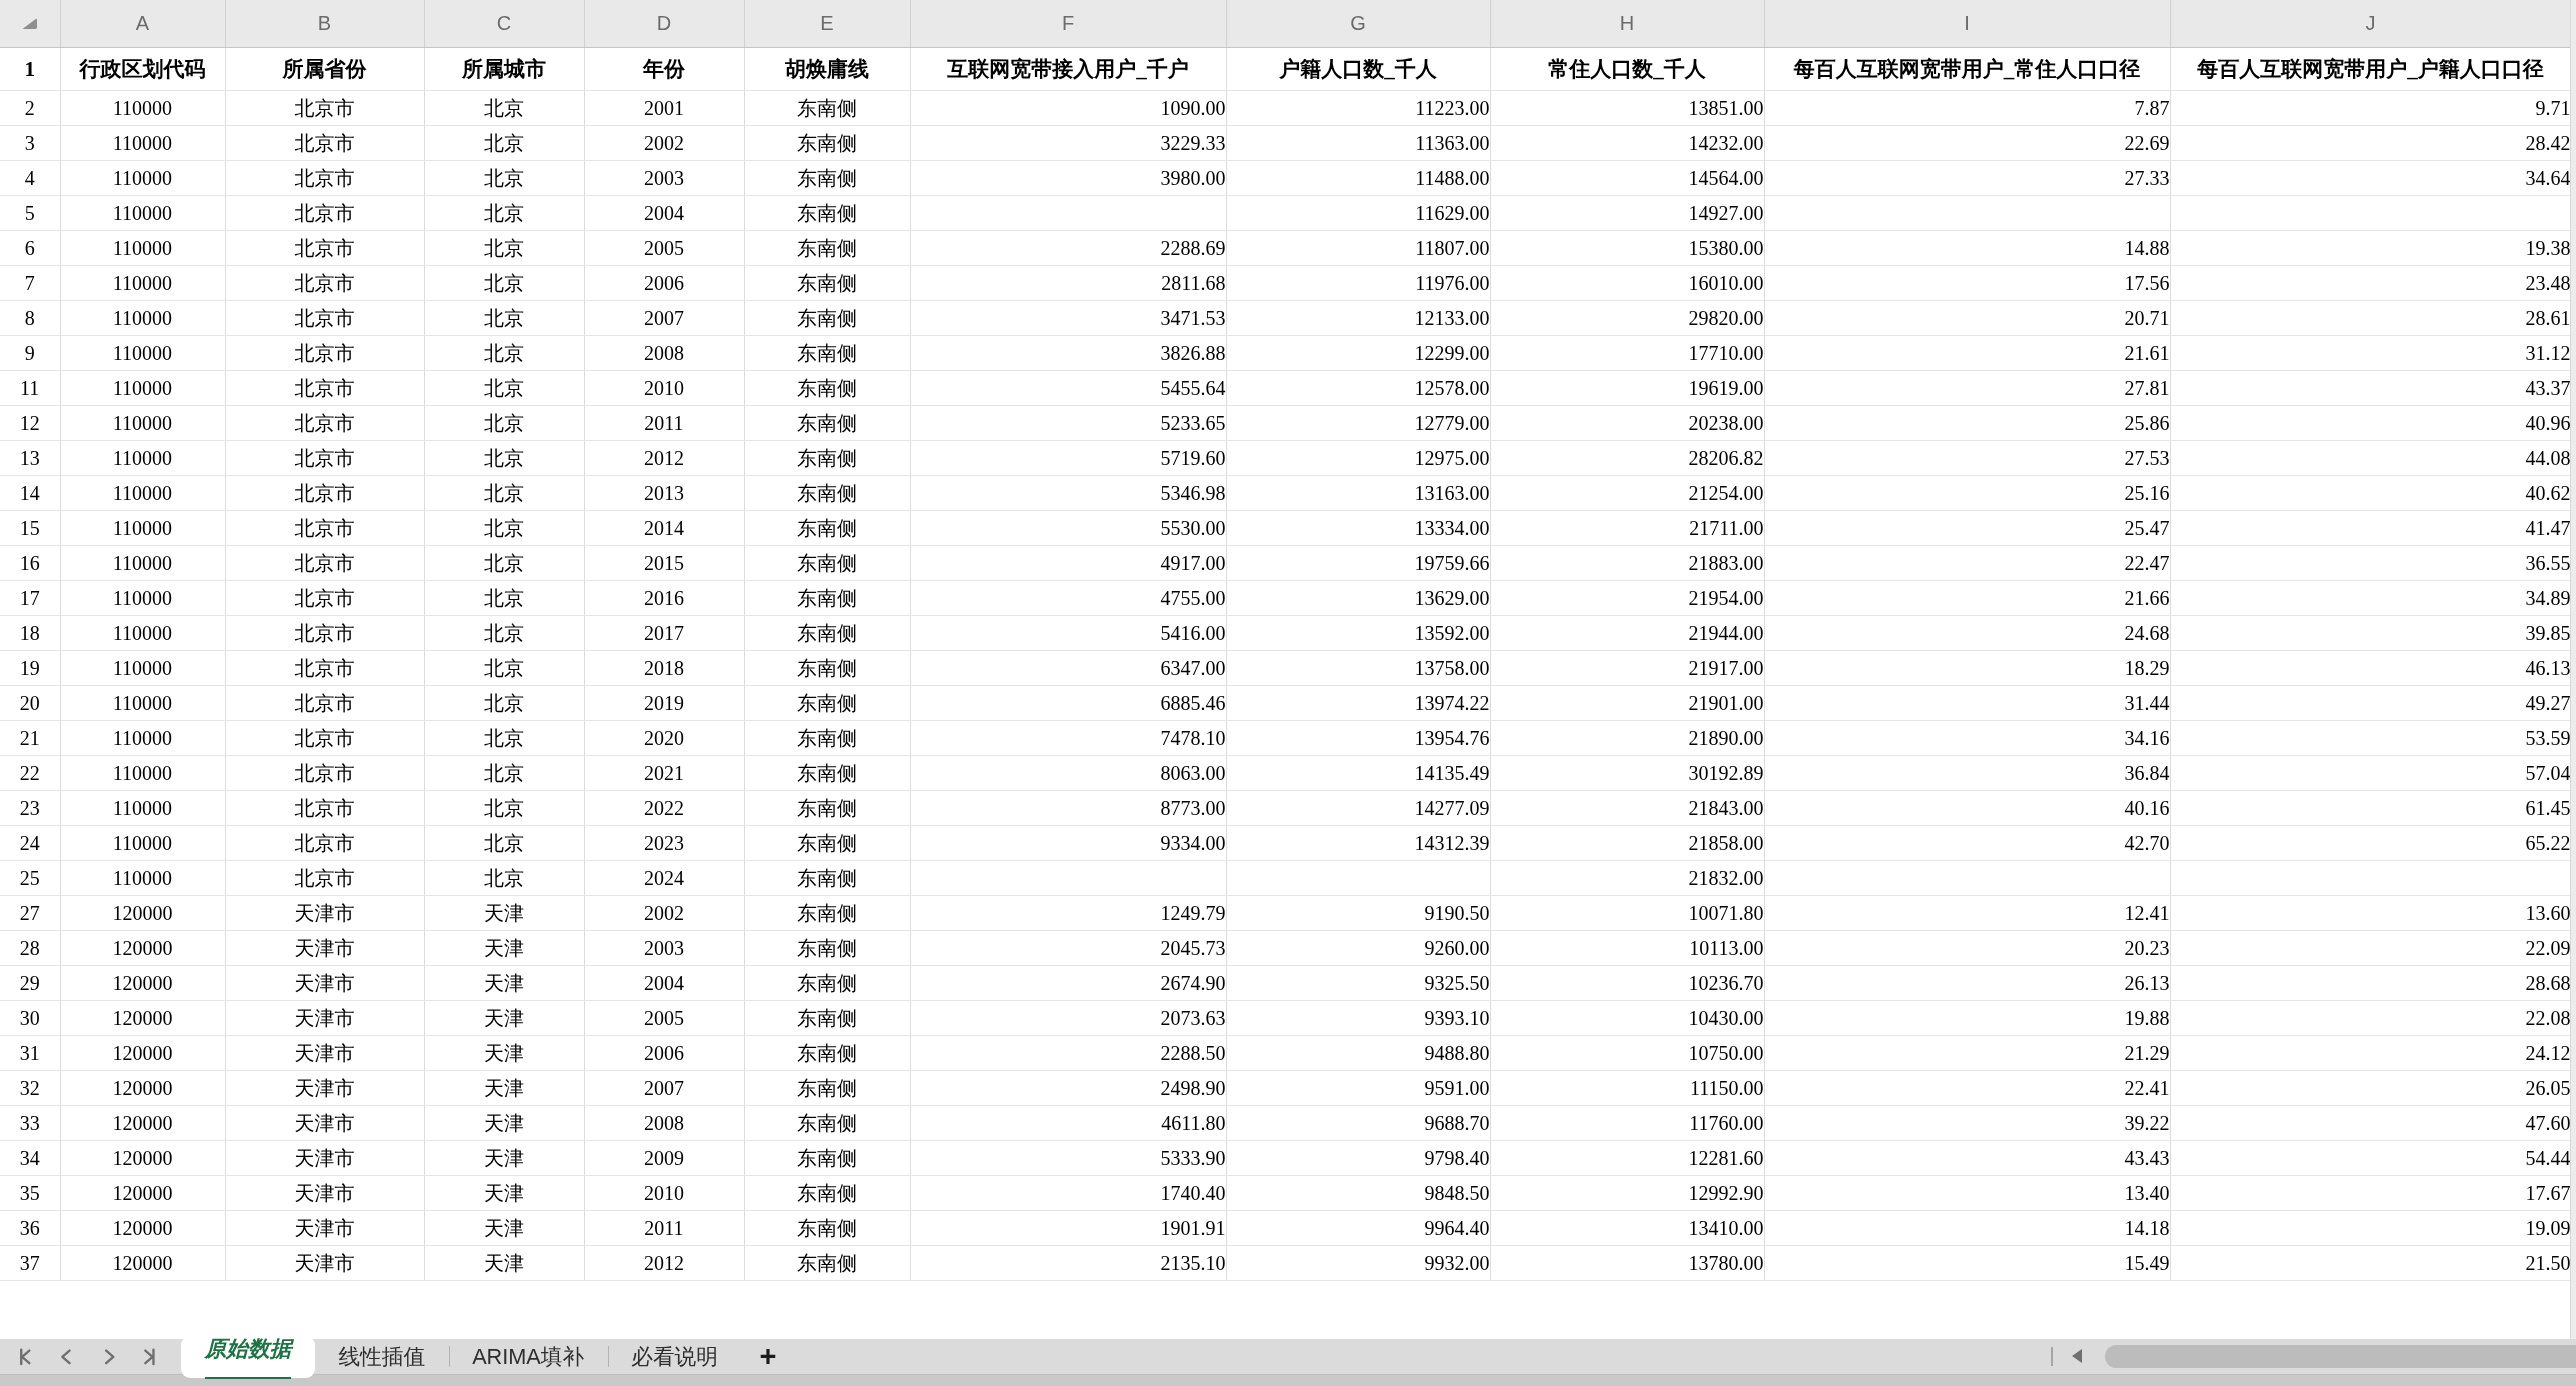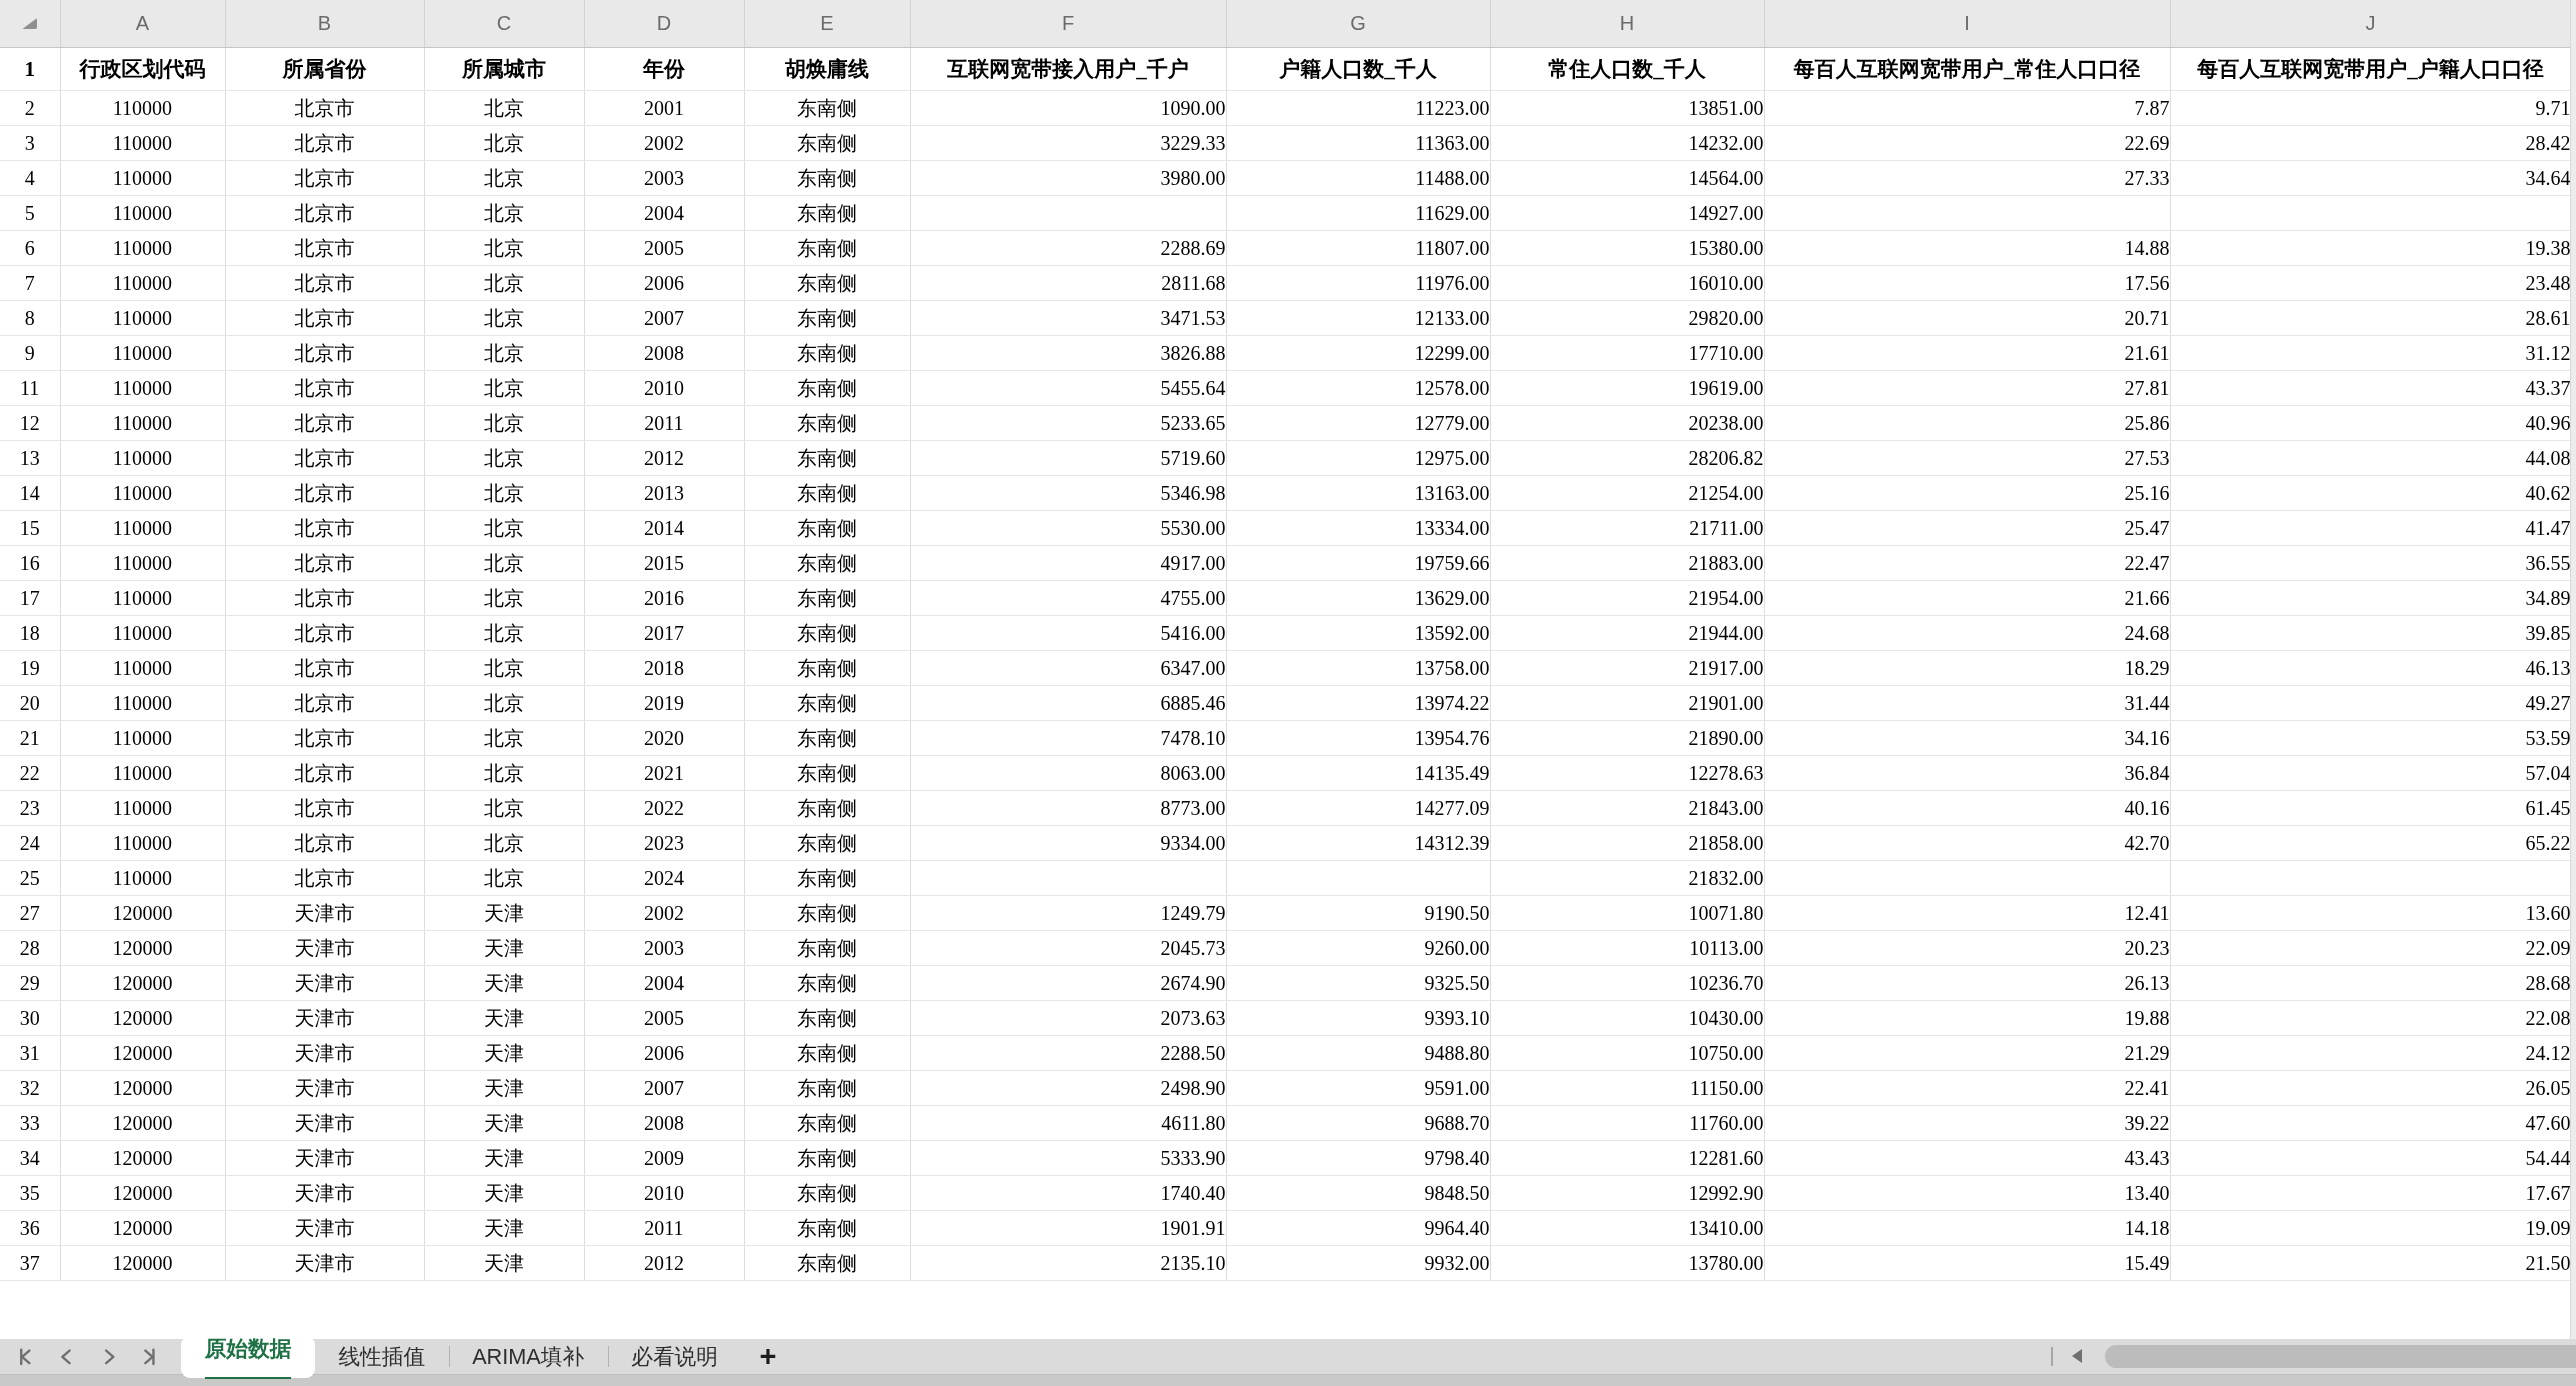--- a/index.html
+++ b/index.html
@@ -28,21 +28,21 @@
   .tabbar{position:absolute;left:0;top:1339px;width:2576px;height:35px;background:#dbdbdb;
     display:flex;align-items:center;}
   .bottomstrip{position:absolute;left:0;top:1374px;width:2576px;height:12.6px;background:#c9c9c9;border-top:0.9px solid #bdbdbd;}
   .navbtns{display:flex;align-items:center;gap:20px;margin-left:14.4px;}
   .navbtns svg{display:block;}
   .tabs{display:flex;align-items:stretch;height:100%;margin-left:20px;}
   .tab{display:flex;align-items:center;padding:0 23.5px;font-size:21.7px;color:#2e2e2e;position:relative;cursor:default;}
   .tab .divider{position:absolute;left:0;top:7.2px;bottom:7.2px;width:0.9px;background:#b3b3b3;}
   .tab.active{background:#ffffff;border-radius:9px;color:#1f7245;font-weight:bold;
     margin-top:-2.7px;margin-bottom:-3.6px;z-index:2;}
-  .tab.active .lbl{border-bottom:2.7px solid #1f7245;padding-bottom:14px;}
+  .tab.active .lbl{border-bottom:2.7px solid #1f7245;padding-bottom:14px;font-style:italic;}
   .addbtn{font-size:29px;color:#1c1c1c;margin-left:18px;font-weight:600;line-height:1;}
   .scroll-divider{position:absolute;left:2051px;top:8.1px;width:1.8px;height:19px;background:#a6a6a6;}
   .scroll-arrow{position:absolute;left:2072px;top:10px;width:0;height:0;
     border:7.2px solid transparent;border-right:10px solid #6f6f6f;border-left:none;}
   .scroll-thumb{position:absolute;left:2105px;right:-12.6px;top:6.3px;height:22.6px;background:#bcbcbc;border-radius:12.6px;}
 </style>
 </head>
 <body>
 
 <div class="grid-area">
@@ -338,21 +338,21 @@
         </tr>
         <tr>
           <td class="rowhead">22</td>
           <td class="ctr">110000</td>
           <td class="ctr">北京市</td>
           <td class="ctr">北京</td>
           <td class="ctr">2021</td>
           <td class="ctr">东南侧</td>
           <td class="num">8063.00</td>
           <td class="num">14135.49</td>
-          <td class="num">12278.63</td>
+          <td class="num">30192.89</td>
           <td class="num">36.84</td>
           <td class="num">57.04</td>
         </tr>
         <tr>
           <td class="rowhead">23</td>
           <td class="ctr">110000</td>
           <td class="ctr">北京市</td>
           <td class="ctr">北京</td>
           <td class="ctr">2022</td>
           <td class="ctr">东南侧</td>

